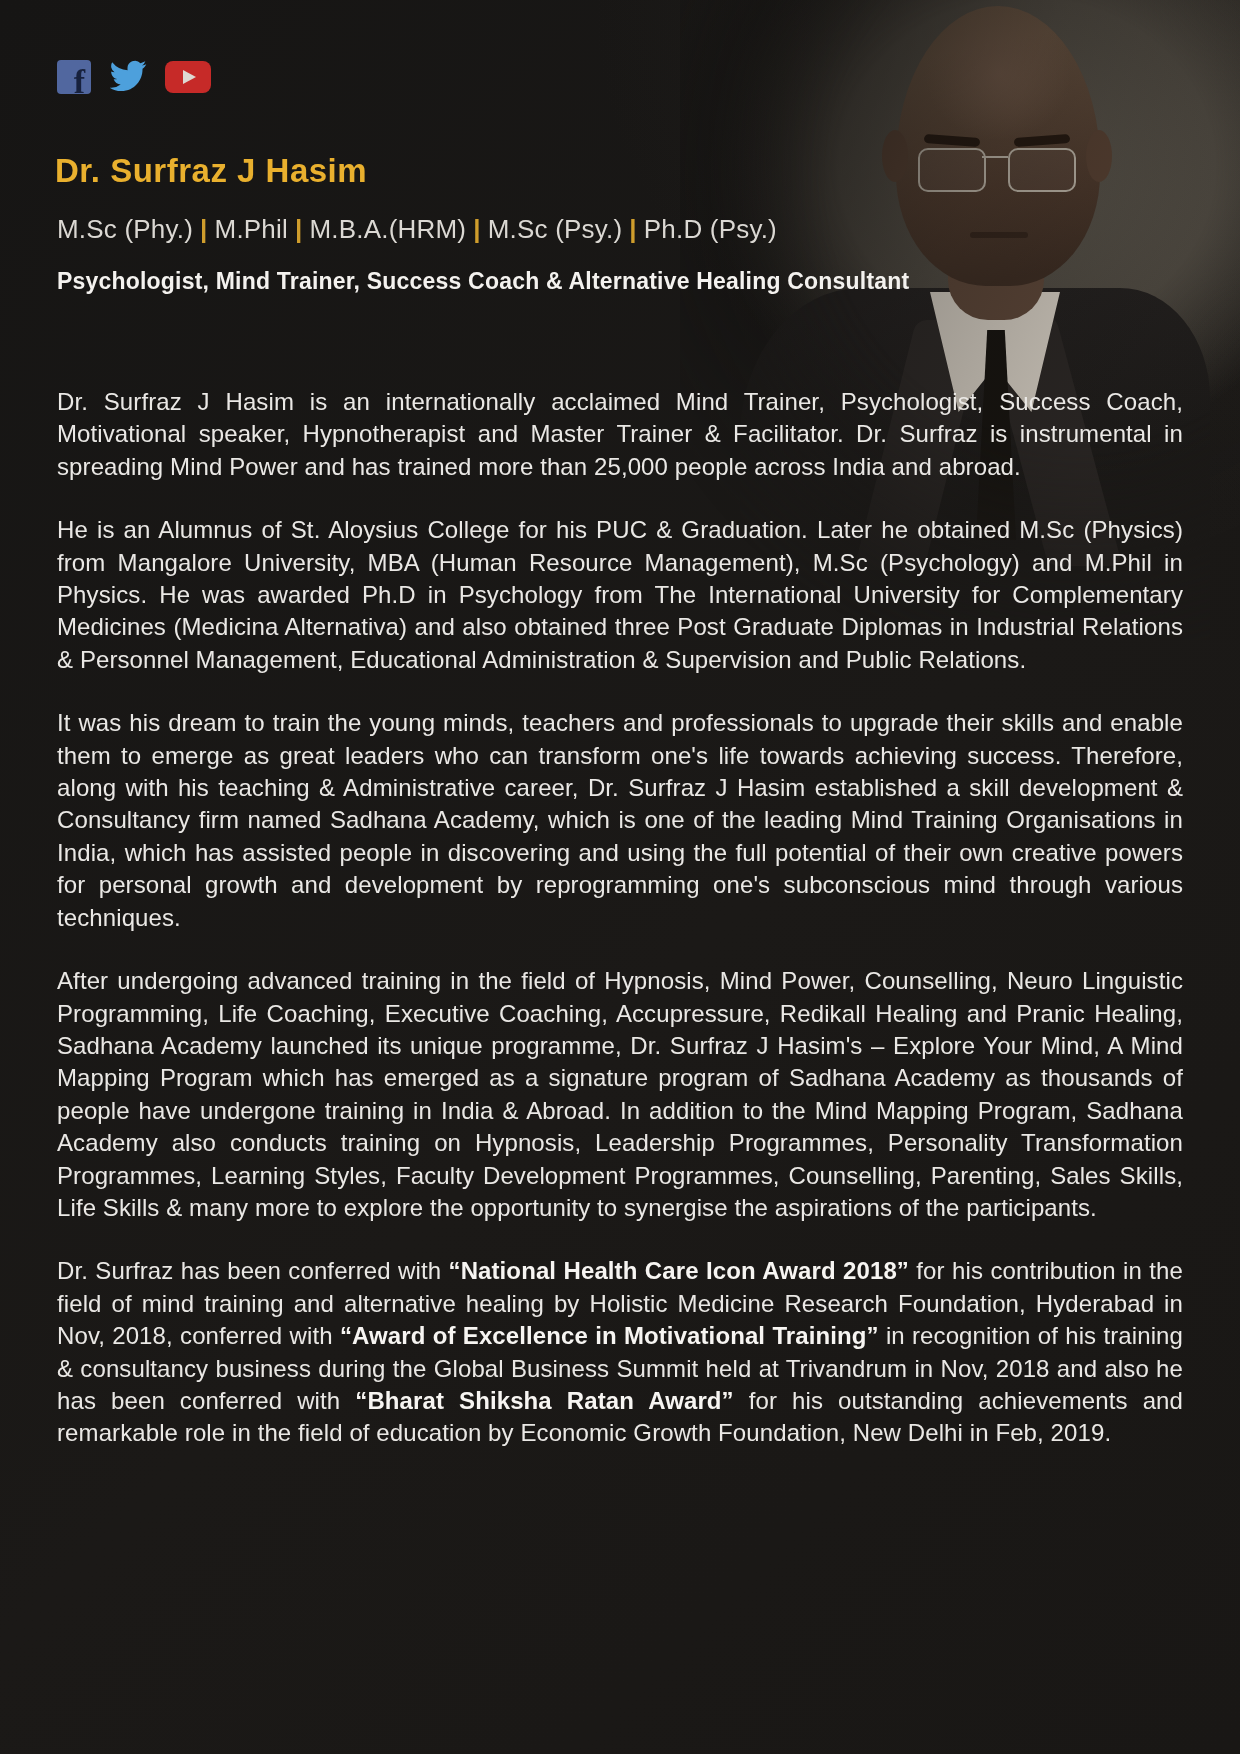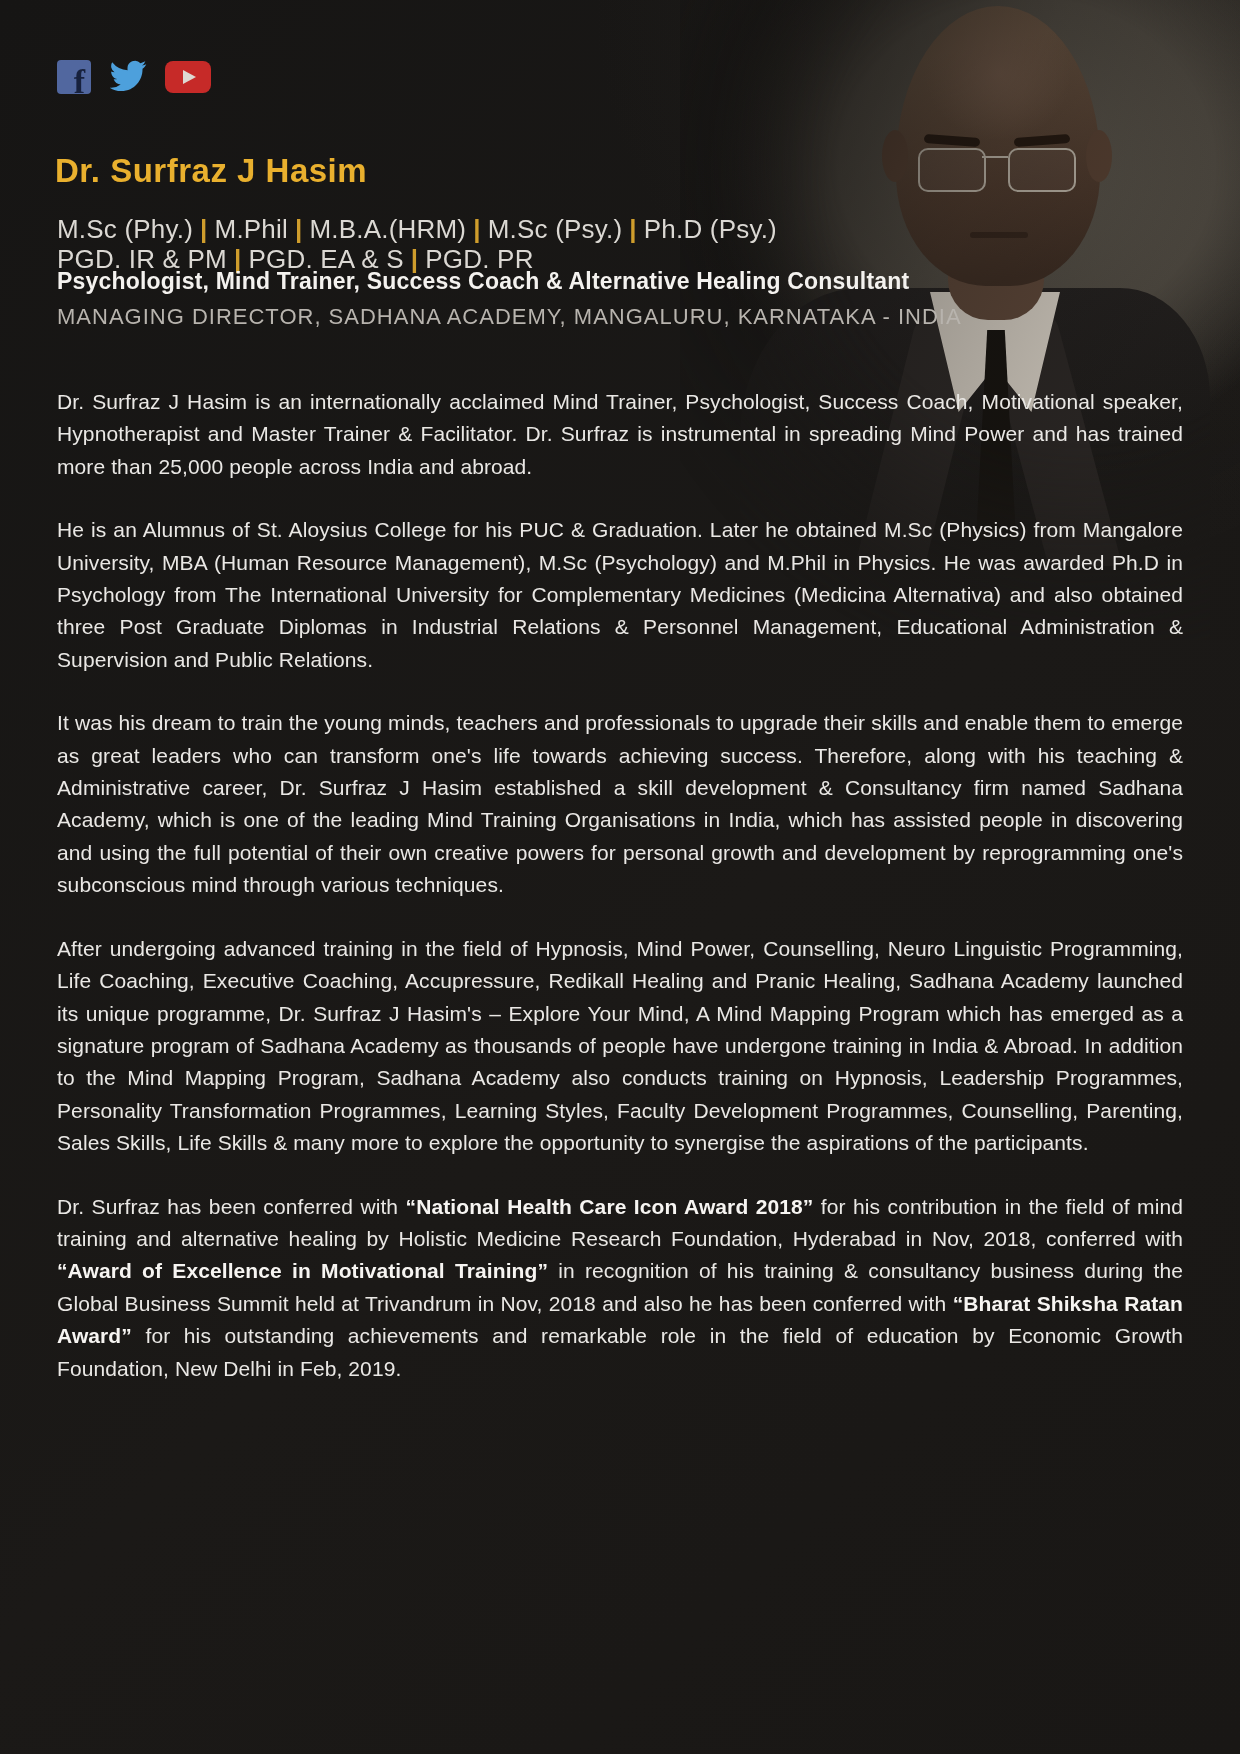--- a/index.html
+++ b/index.html
@@ -54,21 +54,21 @@
   .icon-yt{width:46px;height:32px;background:#c62a28;border-radius:8px;position:relative;cursor:pointer;}
   .icon-yt::after{content:"";position:absolute;left:18px;top:9px;border-left:13px solid #ded9d2;border-top:7px solid transparent;border-bottom:7px solid transparent;}
   .name{position:absolute;left:55px;top:152px;font-size:33px;font-weight:bold;color:#e9b02e;letter-spacing:0.5px;}
   .creds{position:absolute;left:57px;font-size:26px;color:#dbd8d3;letter-spacing:0.2px;white-space:nowrap;}
   .creds.l1{top:214px}.creds.l2{top:244px}
   .creds .pipe{color:#cf9d2c;padding:0 7px;font-weight:bold;}
   .role{position:absolute;left:57px;top:268px;font-size:23px;font-weight:bold;color:#f4f2ef;letter-spacing:0.2px;white-space:nowrap;}
   .designation{position:absolute;left:57px;top:304px;font-size:22px;color:#b8b4ae;letter-spacing:1px;white-space:nowrap;}
   
   .bio{position:absolute;left:57px;top:386px;width:1126px;}
-  .bio p{margin:0 0 31px 0;font-size:21px;line-height:32.4px;text-align:justify;color:#eae8e5;letter-spacing:0.1px;}
+  .bio p{margin:0 0 31px 0;font-size:24px;line-height:32.4px;text-align:justify;color:#eae8e5;letter-spacing:0.1px;}
   .bio p b{color:#f7f5f2;margin-top:36px;}
 </style>
 </head>
 <body>
 
 <div class="page">
 
   <div class="photo">
     <div class="backdrop"></div>
     <div class="suit"></div>
@@ -98,23 +98,21 @@
     <div class="icon-tw">
       <svg viewBox="0 0 24 20" width="40" height="34">
         <path fill="#4da0dc" d="M23 2.3c-.8.4-1.7.6-2.6.8A4.5 4.5 0 0 0 22.4.6c-.9.5-1.9.9-2.9 1.1A4.5 4.5 0 0 0 11.7 5c0 .4 0 .7.1 1A12.8 12.8 0 0 1 2.5 1.2 4.5 4.5 0 0 0 3.9 7.2c-.7 0-1.4-.2-2-.5v.1c0 2.2 1.5 4 3.6 4.4-.4.1-.8.2-1.2.2-.3 0-.6 0-.9-.1.6 1.8 2.3 3.1 4.2 3.2A9 9 0 0 1 1 16.4 12.7 12.7 0 0 0 7.9 18.4c8.3 0 12.8-6.9 12.8-12.8v-.6c.9-.6 1.6-1.4 2.3-2.7z"></path>
       </svg>
     </div>
     <div class="icon-yt"></div>
   </div>
 
   <div class="name">Dr. Surfraz J Hasim</div>
   <div class="creds l1"><span>M.Sc (Phy.)</span><span class="pipe">|</span><span>M.Phil</span><span class="pipe">|</span><span>M.B.A.(HRM)</span><span class="pipe">|</span><span>M.Sc (Psy.)</span><span class="pipe">|</span><span>Ph.D (Psy.)</span></div>
-  <div class="creds l2"><span>PGD. IR &amp; PM</span><span class="pipe">|</span><span>PGD. EA &amp; S</span><span class="pipe">|</span><span>PGD. PR</span></div>
   <div class="role">Psychologist, Mind Trainer, Success Coach &amp; Alternative Healing Consultant</div>
-  <div class="designation">MANAGING DIRECTOR, SADHANA ACADEMY, MANGALURU, KARNATAKA -  INDIA</div>
 
   <div class="bio">
       <p><span>Dr. Surfraz J Hasim is an internationally acclaimed Mind Trainer, Psychologist, Success Coach, Motivational speaker, Hypnotherapist and Master Trainer &amp; Facilitator. Dr. Surfraz is instrumental in spreading Mind Power and has trained more than 25,000 people across India and abroad.</span></p>
       <p><span>He is an Alumnus of St. Aloysius College for his PUC &amp; Graduation. Later he obtained M.Sc (Physics) from Mangalore University, MBA (Human Resource Management), M.Sc (Psychology) and M.Phil in Physics. He was awarded Ph.D in Psychology from The International University for Complementary Medicines (Medicina Alternativa) and also obtained three Post Graduate Diplomas in Industrial Relations &amp; Personnel Management, Educational Administration &amp; Supervision and Public Relations.</span></p>
       <p><span>It was his dream to train the young minds, teachers and professionals to upgrade their skills and enable them to emerge as great leaders who can transform one's life towards achieving success. Therefore, along with his teaching &amp; Administrative career, Dr. Surfraz J Hasim established a skill development &amp; Consultancy firm named Sadhana Academy, which is one of the leading Mind Training Organisations in India, which has assisted people in discovering and using the full potential of their own creative powers for personal growth and development by reprogramming one's subconscious mind through various techniques.</span></p>
       <p><span>After undergoing advanced training in the field of Hypnosis, Mind Power, Counselling, Neuro Linguistic Programming, Life Coaching, Executive Coaching, Accupressure, Redikall Healing and Pranic Healing, Sadhana Academy launched its unique programme, Dr. Surfraz J Hasim's – Explore Your Mind, A Mind Mapping Program which has emerged as a signature program of Sadhana Academy as thousands of people have undergone training in India &amp; Abroad. In addition to the Mind Mapping Program, Sadhana Academy also conducts training on Hypnosis, Leadership Programmes, Personality Transformation Programmes, Learning Styles, Faculty Development Programmes, Counselling, Parenting, Sales Skills, Life Skills &amp; many more to explore the opportunity to synergise the aspirations of the participants.</span></p>
       <p><span>Dr. Surfraz has been conferred with </span><b>“National Health Care Icon Award 2018”</b><span> for his contribution in the field of mind training and alternative healing by Holistic Medicine Research Foundation, Hyderabad in Nov, 2018, conferred with </span><b>“Award of Excellence in Motivational Training”</b><span> in recognition of his training &amp; consultancy business during the Global Business Summit held at Trivandrum in Nov, 2018 and also he has been conferred with </span><b>“Bharat Shiksha Ratan Award”</b><span> for his outstanding achievements and remarkable role in the field of education by Economic Growth Foundation, New Delhi in Feb, 2019.</span></p>
     </div>
 
 </div>

